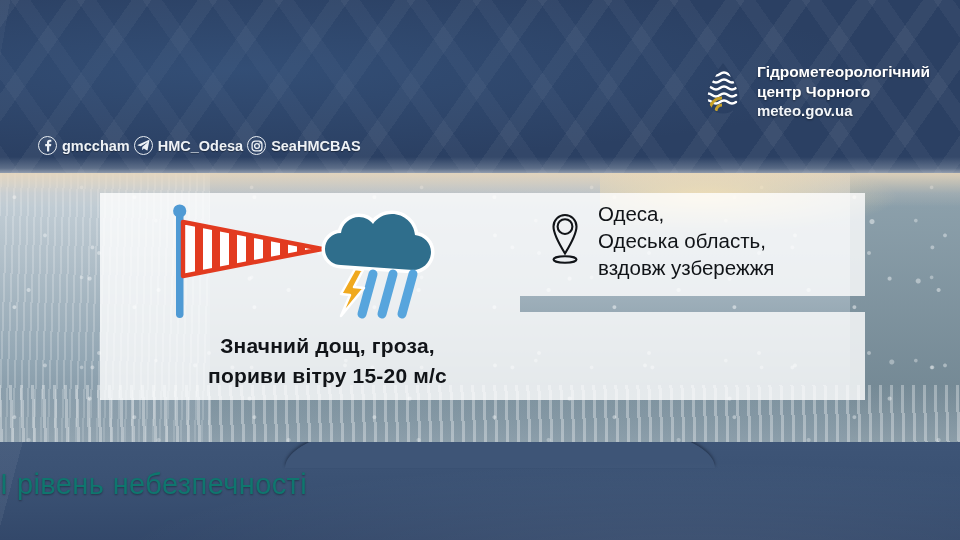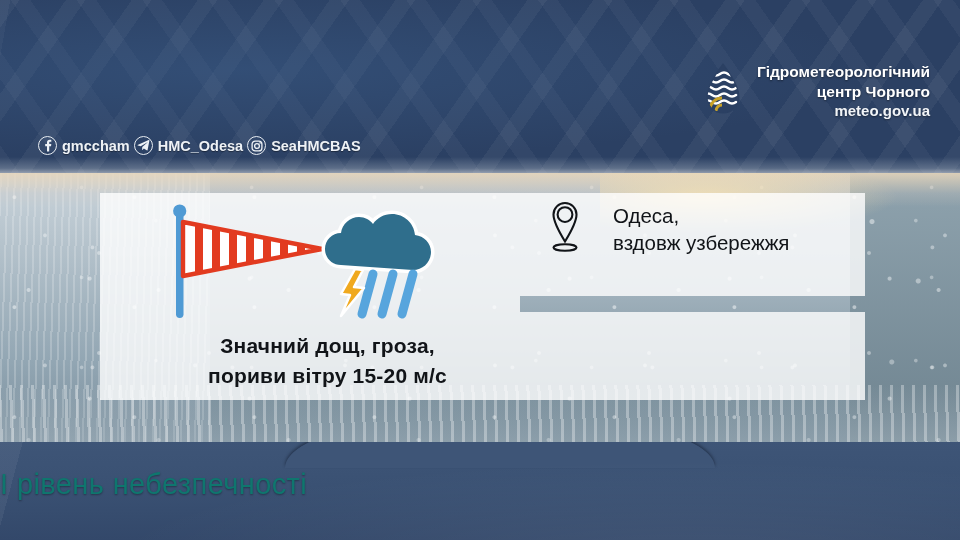--- a/index.html
+++ b/index.html
@@ -53,21 +53,21 @@
     display:flex;align-items:center;justify-content:center;flex:0 0 auto;
   }
   .soc .ring svg{display:block;}
 
   
   .logo{
     position:absolute;right:30px;top:62px;display:flex;align-items:flex-start;gap:11px;
   }
   .logo-mark{width:46px;height:60px;flex:0 0 auto;}
   .logo-txt{color:#ffffff;font-size:15.5px;line-height:19.5px;font-weight:bold;
-            text-shadow:0 1px 2px rgba(0,0,0,.45);text-align:right;}
+            text-shadow:0 1px 2px rgba(0,0,0,.45);}
   .logo-txt .site{display:block;font-size:15px;font-weight:bold;color:#f2f5f8;}
 
   
   .photo{
     position:absolute;left:0;top:173px;width:960px;height:270px;overflow:hidden;
     background:linear-gradient(to bottom,#b9c4cc 0%, #9fb0bb 45%, #7e939f 78%, #6e8492 100%);
   }
   .photo .warm{
     position:absolute;left:0;top:0;width:960px;height:34px;
     background:linear-gradient(to bottom, rgba(232,214,186,.85), rgba(215,205,195,.25) 60%, rgba(200,205,210,0) 100%);
@@ -124,21 +124,21 @@
   .wx-caption{
     position:absolute;left:100px;top:331px;width:420px;text-align:center;
     color:#111418;font-weight:bold;font-size:21px;line-height:30px;letter-spacing:.2px;padding-left:35px;
   }
   .wx-caption span{display:block;}
 
   .info-row{position:absolute;display:flex;align-items:center;gap:16px;}
   .row-loc{left:548px;top:200px;}
   .row-date{left:548px;top:332px;}
   .info-txt{color:#111418;font-size:20.5px;line-height:27px;font-weight:normal;}
-  .info-txt span{display:block;white-space:nowrap;margin-left:15px;}
+  .info-txt span{display:block;white-space:nowrap;}
   .date-txt{color:#111418;font-size:22px;font-weight:bold;letter-spacing:.2px;}
 
   
   .bottom{
     position:absolute;left:0;top:442px;width:960px;height:98px;
     background:linear-gradient(to bottom,#3e5577 0%, #3a5173 45%, #33486a 100%);
     overflow:hidden;
   }
   .bottom .sheen{
     position:absolute;inset:0;
@@ -289,20 +289,21 @@
   <div class="info-row row-loc">
     <span>
       <svg width="34" height="54" viewBox="0 0 34 54">
         <path d="M17 3a11.5 11.5 0 0 0-11.5 11.5c0 8.2 11.5 27 11.5 27s11.5-18.8 11.5-27A11.5 11.5 0 0 0 17 3Z" fill="none" stroke="#111418" stroke-width="2.1"></path>
         <circle cx="17" cy="14.6" r="7.4" fill="none" stroke="#111418" stroke-width="2.1"></circle>
         <ellipse cx="17" cy="47.5" rx="11.5" ry="3.2" fill="none" stroke="#111418" stroke-width="2.1"></ellipse>
       </svg>
     </span>
     <span class="info-txt">
       <span>Одеса,</span>
+      <span>Одеська область,</span>
       <span>вздовж узбережжя</span>
     </span>
   </div>
 
   <div class="card card-date"></div>
 
   <div class="bottom">
     <div class="arc"></div>
     <div class="sheen"></div>
   </div>

